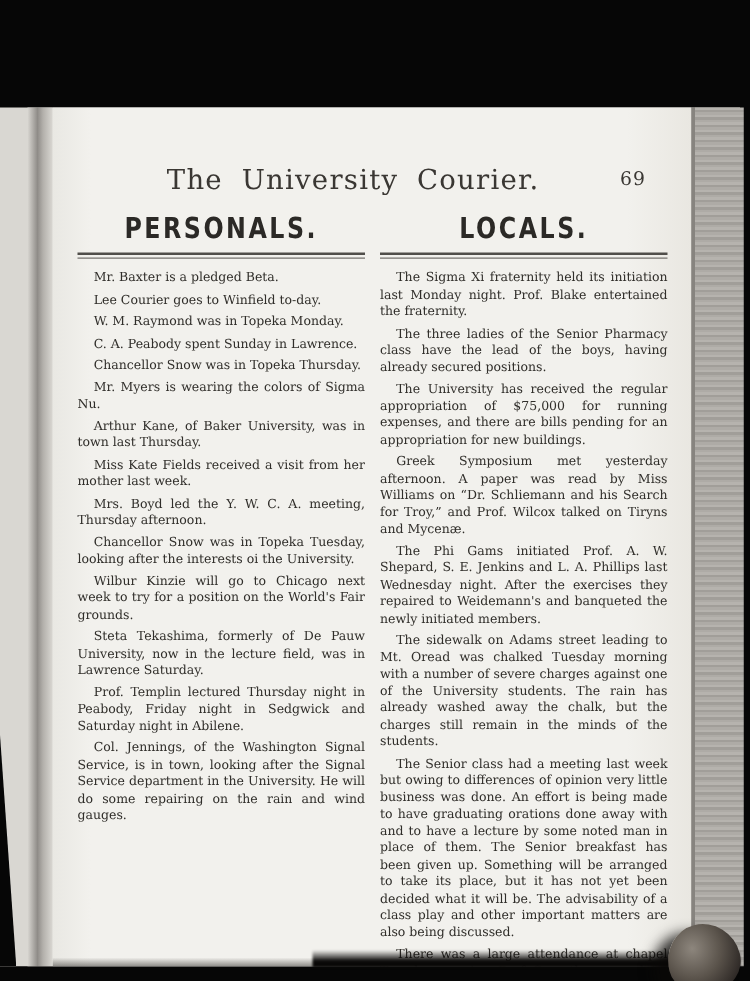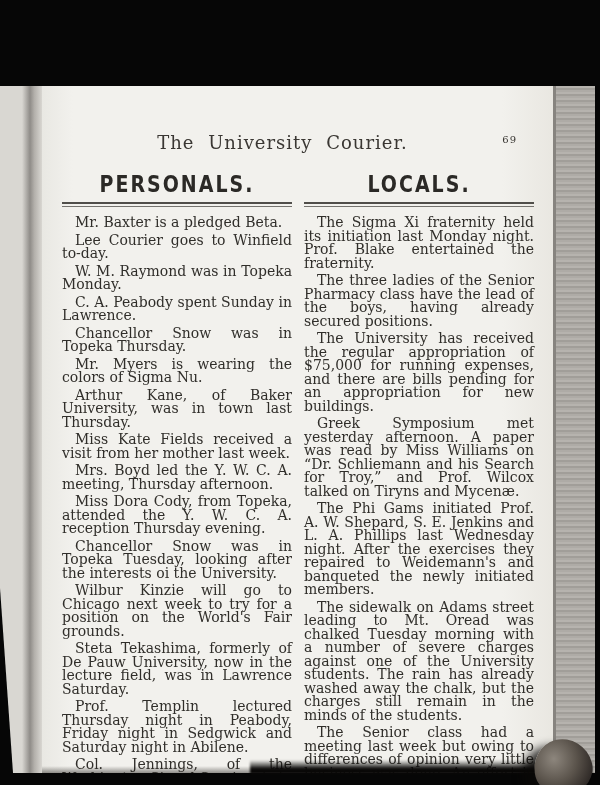--- a/index.html
+++ b/index.html
@@ -50,46 +50,46 @@
     transform:rotate(-14deg);
     box-shadow:-14px 4px 10px rgba(10,9,8,.8);
   }
 
   
   .running-head{
     position:absolute;top:46px;left:0;width:100%;
     text-align:center;color:#3a3733;
   }
   .running-title{
-    font-size:18px;letter-spacing:1px;word-spacing:7px;
+    font-size:22px;letter-spacing:1px;word-spacing:7px;
     padding-right:30px;
   }
   .pagenum{
-    position:absolute;right:36px;top:2px;font-size:10px;letter-spacing:1px;color:#3a3733;
+    position:absolute;right:36px;top:2px;font-size:15px;letter-spacing:1px;color:#3a3733;
   }
   .columns{
     position:absolute;top:82px;left:20px;width:472px;
     display:flex;gap:12px;
   }
   .col{flex:1;min-width:0;}
   .col-heading{
     text-align:center;color:#2b2926;
     font-family:"DejaVu Sans","Liberation Sans",sans-serif;
     font-weight:bold;font-size:19px;letter-spacing:2px;
     transform:scaleY(1.22);transform-origin:top center;
     margin-top:2px;
   }
   .double-rule{
     height:2px;margin-top:10px;
     border-top:2px solid #504e4a;
     border-bottom:1px solid #75736f;
   }
   .para{
     margin:0 0 4px;text-indent:13px;
-    font-size:14px;line-height:13.5px;
+    font-size:10px;line-height:13.5px;
     text-align:justify;color:#302e2a;
   }
   .col .para:first-of-type{margin-top:9px;}
 </style>
 </head>
 <body>
 
 <div class="scene">
   <div class="book">
     <div class="gutter"></div>
@@ -106,21 +106,20 @@
             <div class="double-rule"></div>
             <p class="para">Mr. Baxter is a pledged Beta.</p>
             <p class="para">Lee Courier goes to Winfield to-day.</p>
             <p class="para">W. M. Raymond was in Topeka Monday.</p>
             <p class="para">C. A. Peabody spent Sunday in Lawrence.</p>
             <p class="para">Chancellor Snow was in Topeka Thursday.</p>
             <p class="para">Mr. Myers is wearing the colors of Sigma Nu.</p>
             <p class="para">Arthur Kane, of Baker University, was in town last Thursday.</p>
             <p class="para">Miss Kate Fields received a visit from her mother last week.</p>
             <p class="para">Mrs. Boyd led the Y. W. C. A. meeting, Thursday afternoon.</p>
-            <p class="para">Miss Dora Cody, from Topeka, attended the Y. W. C. A. reception Thursday evening.</p>
             <p class="para">Chancellor Snow was in Topeka Tuesday, looking after the interests oi the University.</p>
             <p class="para">Wilbur Kinzie will go to Chicago next week to try for a position on the World's Fair grounds.</p>
             <p class="para">Steta Tekashima, formerly of De Pauw University, now in the lecture field, was in Lawrence Saturday.</p>
             <p class="para">Prof. Templin lectured Thursday night in Peabody, Friday night in Sedgwick and Saturday night in Abilene.</p>
             <p class="para">Col. Jennings, of the Washington Signal Service, is in town, looking after the Signal Service department in the University.  He will do some repairing on the rain and wind gauges.</p>
           </section>
         <section class="col">
             <div class="col-heading">LOCALS.</div>
             <div class="double-rule"></div>
             <p class="para">The Sigma Xi fraternity held its initiation last Monday night.  Prof. Blake entertained the fraternity.</p>

